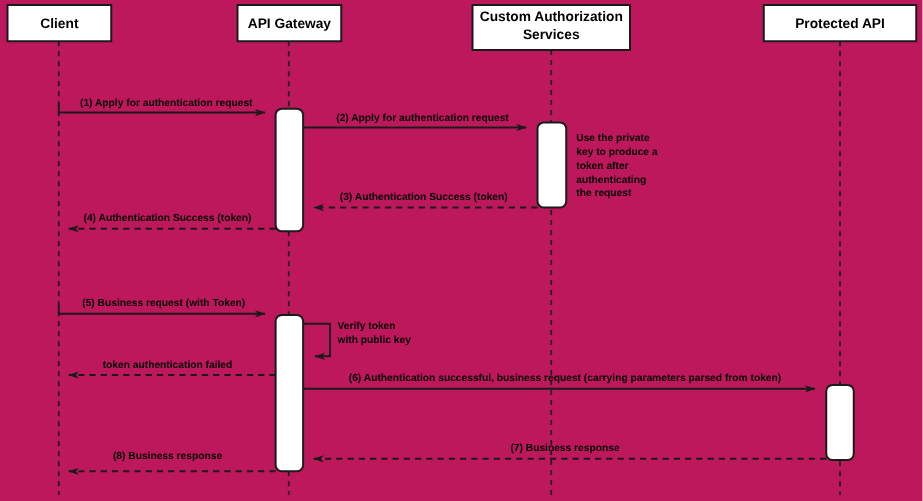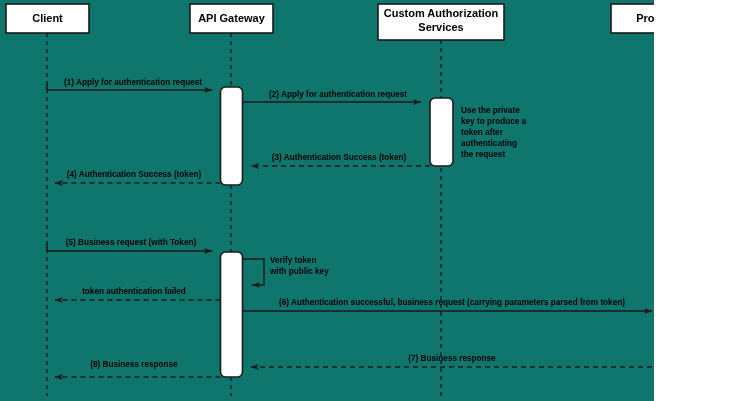--- a/index.html
+++ b/index.html
@@ -6,23 +6,23 @@
     margin: 0;
     padding: 0;
     background: #ffffff;
   }
   body {
     font-family: "Liberation Sans", sans-serif;
     -webkit-font-smoothing: antialiased;
   }
   #diagram-root {
     position: relative;
-    width: 654px;
+    width: 738px;
     height: 401px;
-    background: #0f766e;
+    background: #be185d;
     overflow: hidden;
   }
   #sequence-svg {
     position: absolute;
     top: 0;
     left: 0;
   }
   .participant-box {
     fill: #ffffff;
     stroke: #1a1a1a;

